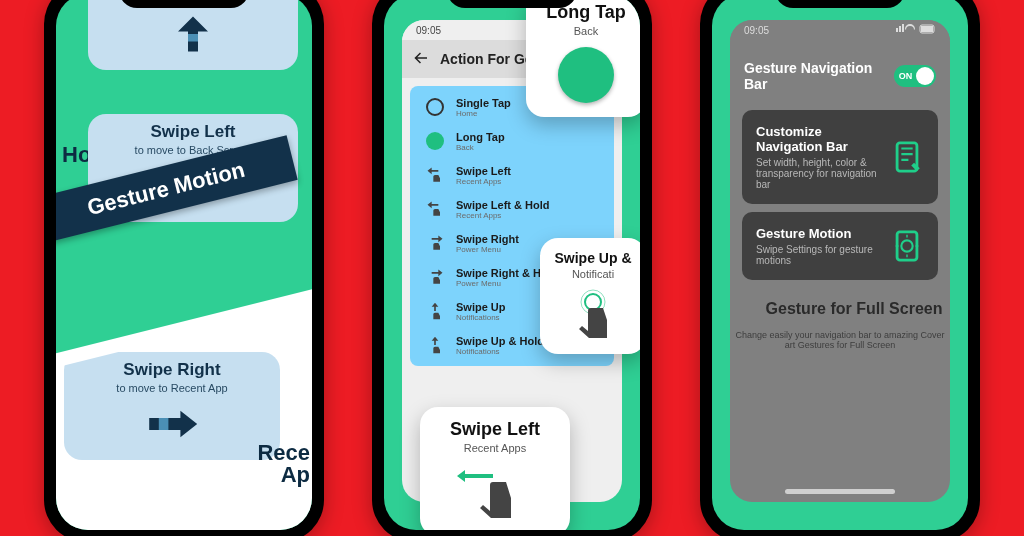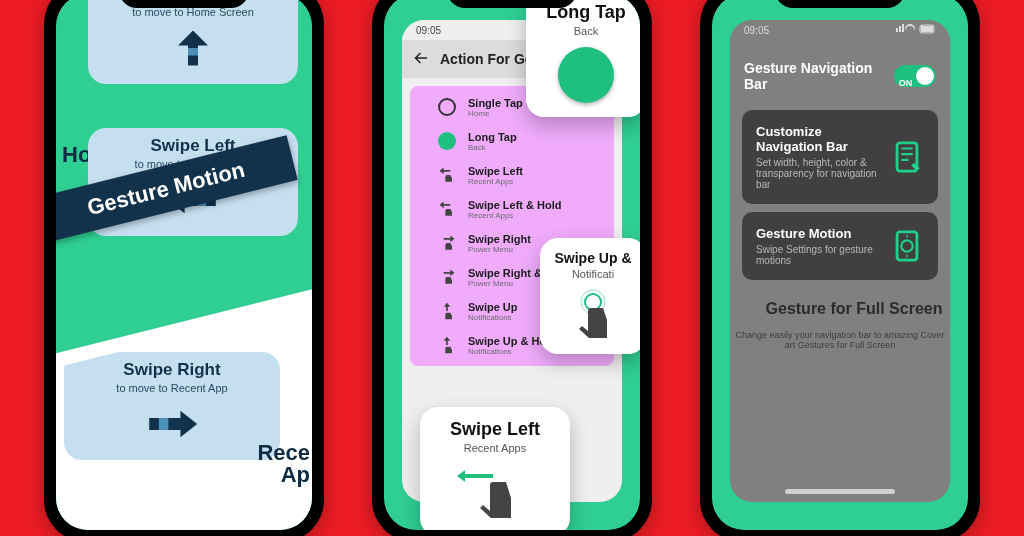--- a/index.html
+++ b/index.html
@@ -104,21 +104,21 @@
   }
   .status-bar{
     height:20px; display:flex; align-items:center; justify-content:space-between;
     padding:0 14px; font-size:10px; color:#444; background:#efefef;
   }
   .hdr{
     display:flex; align-items:center; gap:10px;
     background:#dcdcdc; height:38px; padding:0 10px;
     font-weight:800; font-size:14px; color:#222;
   }
-  .list{ background:#f0abfc; margin:8px 8px; border-radius:8px; padding:4px 16px;}
+  .list{ background:#7dd3fc; margin:8px 8px; border-radius:8px; padding:4px 4px;}
   .row{ display:flex; align-items:center; gap:10px; padding:6px 10px; }
   .row .ico{width:22px;height:22px;display:flex;align-items:center;justify-content:center;}
   .row .txts .t{ font-size:11px; font-weight:700; color:#1b1b1b;}
   .row .txts .s{ font-size:8px; color:#6b6b6b;}
   .popup{
     position:absolute; background:#fff; border-radius:18px;
     box-shadow:0 8px 20px rgba(0,0,0,.25); z-index:30;
     padding:12px 14px; text-align:center;
   }
   .popup .pt{font-weight:900; font-size:18px; color:#111;}
@@ -131,21 +131,21 @@
     overflow:hidden;
   }
   .p3 .status-bar{ background:#808080; color:#ddd; }
   .toggle-row{
     display:flex; align-items:center; justify-content:space-between;
     padding:20px 14px 10px; color:#fff; font-size:14px; font-weight:600;
   }
   .toggle{
     width:44px;height:22px;background:#1fbf80;border-radius:11px;position:relative;
   }
-  .toggle .on-label{position:absolute;left:5px;top:13px;font-size:9px;font-weight:700;color:#fff;}
+  .toggle .on-label{position:absolute;left:5px;top:6px;font-size:9px;font-weight:700;color:#fff;}
   .toggle .knob{position:absolute;right:2px;top:2px;width:18px;height:18px;background:#fff;border-radius:50%;}
   .opt-card{
     background:#404040; margin:8px 12px; border-radius:10px;
     padding:14px 14px; display:flex; align-items:center; justify-content:space-between;
   }
   .opt-card .tt{ color:#fff; font-weight:800; font-size:13px;}
   .opt-card .ss{ color:#b8b8b8; font-size:10px; margin-top:3px; max-width:150px;}
   .opt-icon{ width:34px;height:34px; color:#1fcf8a;}
   .full-screen-block{
     text-align:center; color:#2a2a2a; margin-top:20px;
@@ -160,21 +160,20 @@
 </head>
 <body>
 
 <div class="phone p1">
   <div class="notch"></div>
 
   <div class="screen">
 
     <div class="card" style="margin-top:-18px">
       <div class="title">Swipe Up</div>
-      <div class="sub">to move to Home Screen</div>
       <div class="arrow">
         <svg viewBox="0 0 40 40" width="50" height="50">
             <path d="M20 6 L32 18 L24 18 L24 34 L16 34 L16 18 L8 18 Z" fill="#12314a"></path>
             <rect x="16" y="20" width="8" height="6" fill="#4b8fb5"></rect>
           </svg>
       </div>
     </div>
     <div class="side-label" style="left:6px; top:148px;">Home</div>
 
     <div class="banner">Gesture Motion</div>

